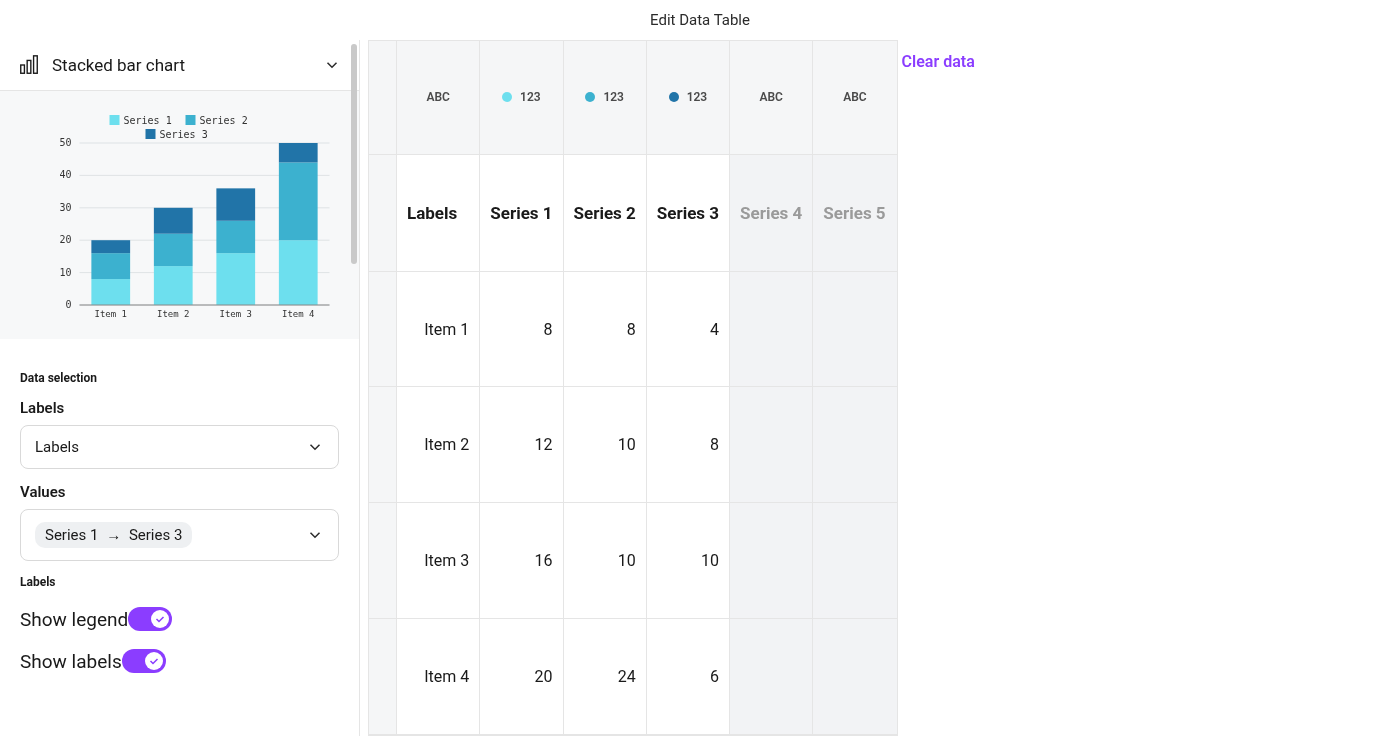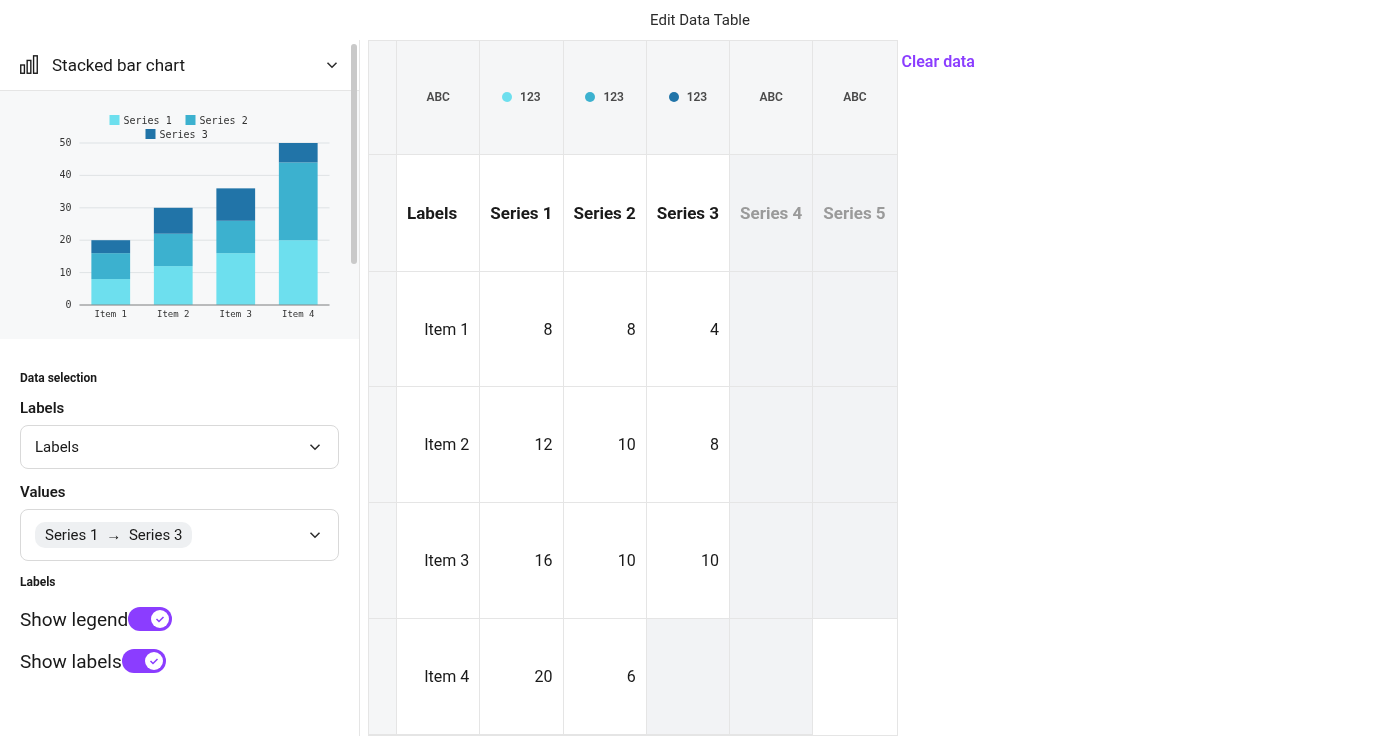--- a/index.html
+++ b/index.html
@@ -369,19 +369,20 @@
         <div class="cell rownum"></div>
         <div class="cell labelcell">Item 3</div>
         <div class="cell num">16</div>
         <div class="cell num">10</div>
         <div class="cell num">10</div>
         <div class="cell blank"></div>
         <div class="cell blank"></div>
         <div class="cell rownum"></div>
         <div class="cell labelcell">Item 4</div>
         <div class="cell num">20</div>
+        <div class="cell num">24</div>
         <div class="cell num">6</div>
         <div class="cell blank"></div>
         <div class="cell blank"></div>
       </div>
     <div class="clear-data">Clear data</div>
   </div>
 </div>
 
 </body></html>

